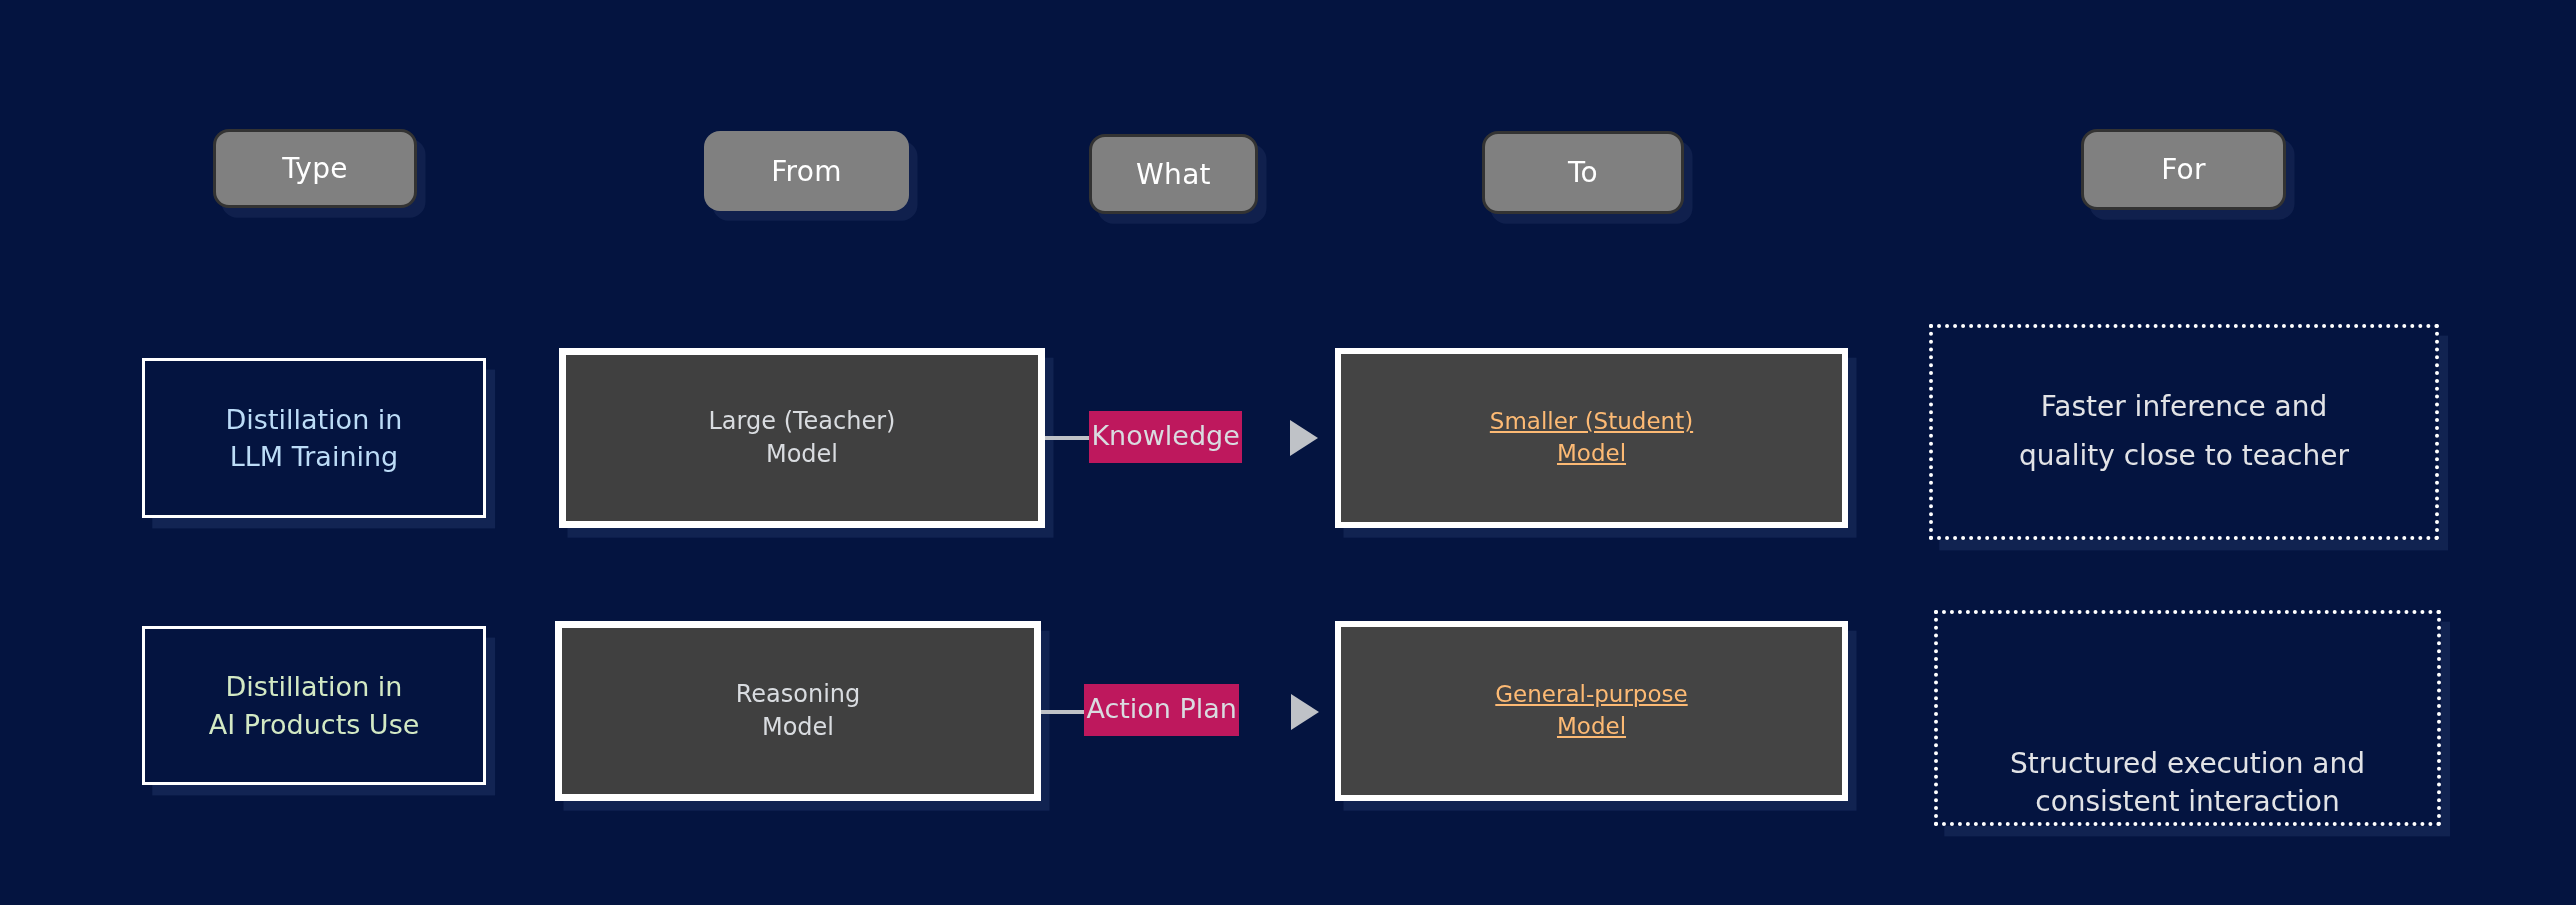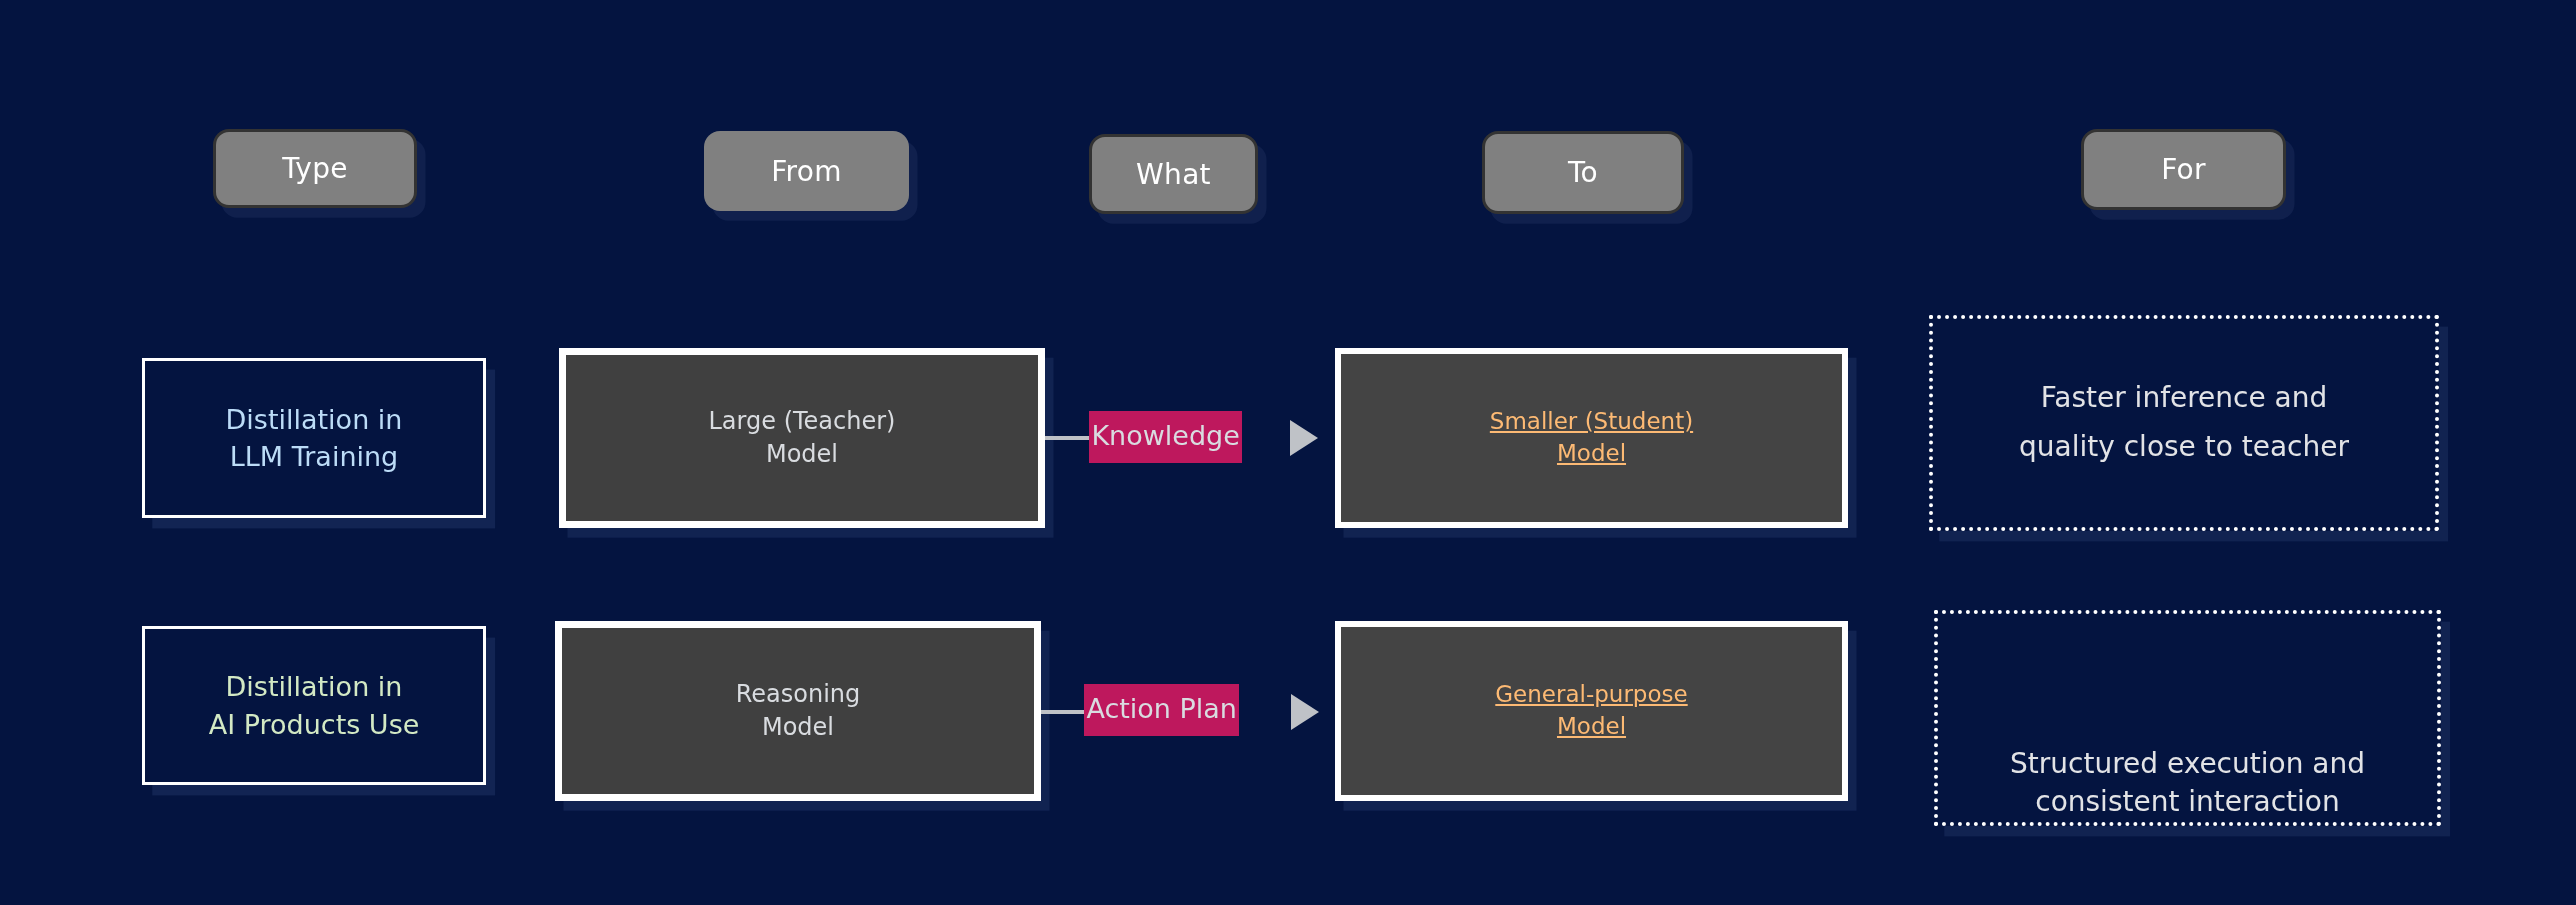--- a/index.html
+++ b/index.html
@@ -150,21 +150,21 @@
   <div class="abs conn-label" style="left:1089px; top:388px; height:52px;">
     <span>Knowledge</span>
   </div>
   <div class="abs conn-arrow" style="left:1290px; top:397px;"></div>
 
   <div class="abs cell dark-box" style="left:1335px; top:325px; width:513px; height:180px;">
     <span class="line1">Smaller (Student)</span>
     <span class="line2">Model</span>
   </div>
 
-  <div class="abs cell dotted-box" style="left:1929px; top:292px; width:510px; height:216px;gap:10px;">
+  <div class="abs cell dotted-box" style="left:1929px; top:301px; width:510px; height:216px;gap:10px;">
     <span class="line1">Faster inference and</span>
     <span class="line2">quality close to teacher</span>
   </div>
 
   <div class="abs cell type-box green" style="left:142px; top:603px; width:344px; height:159px;">
     <span class="line1">Distillation in</span>
     <span class="line2">AI Products Use</span>
   </div>
 
   <div class="abs cell orange-box" style="left:555px; top:598px; width:486px; height:180px;">

